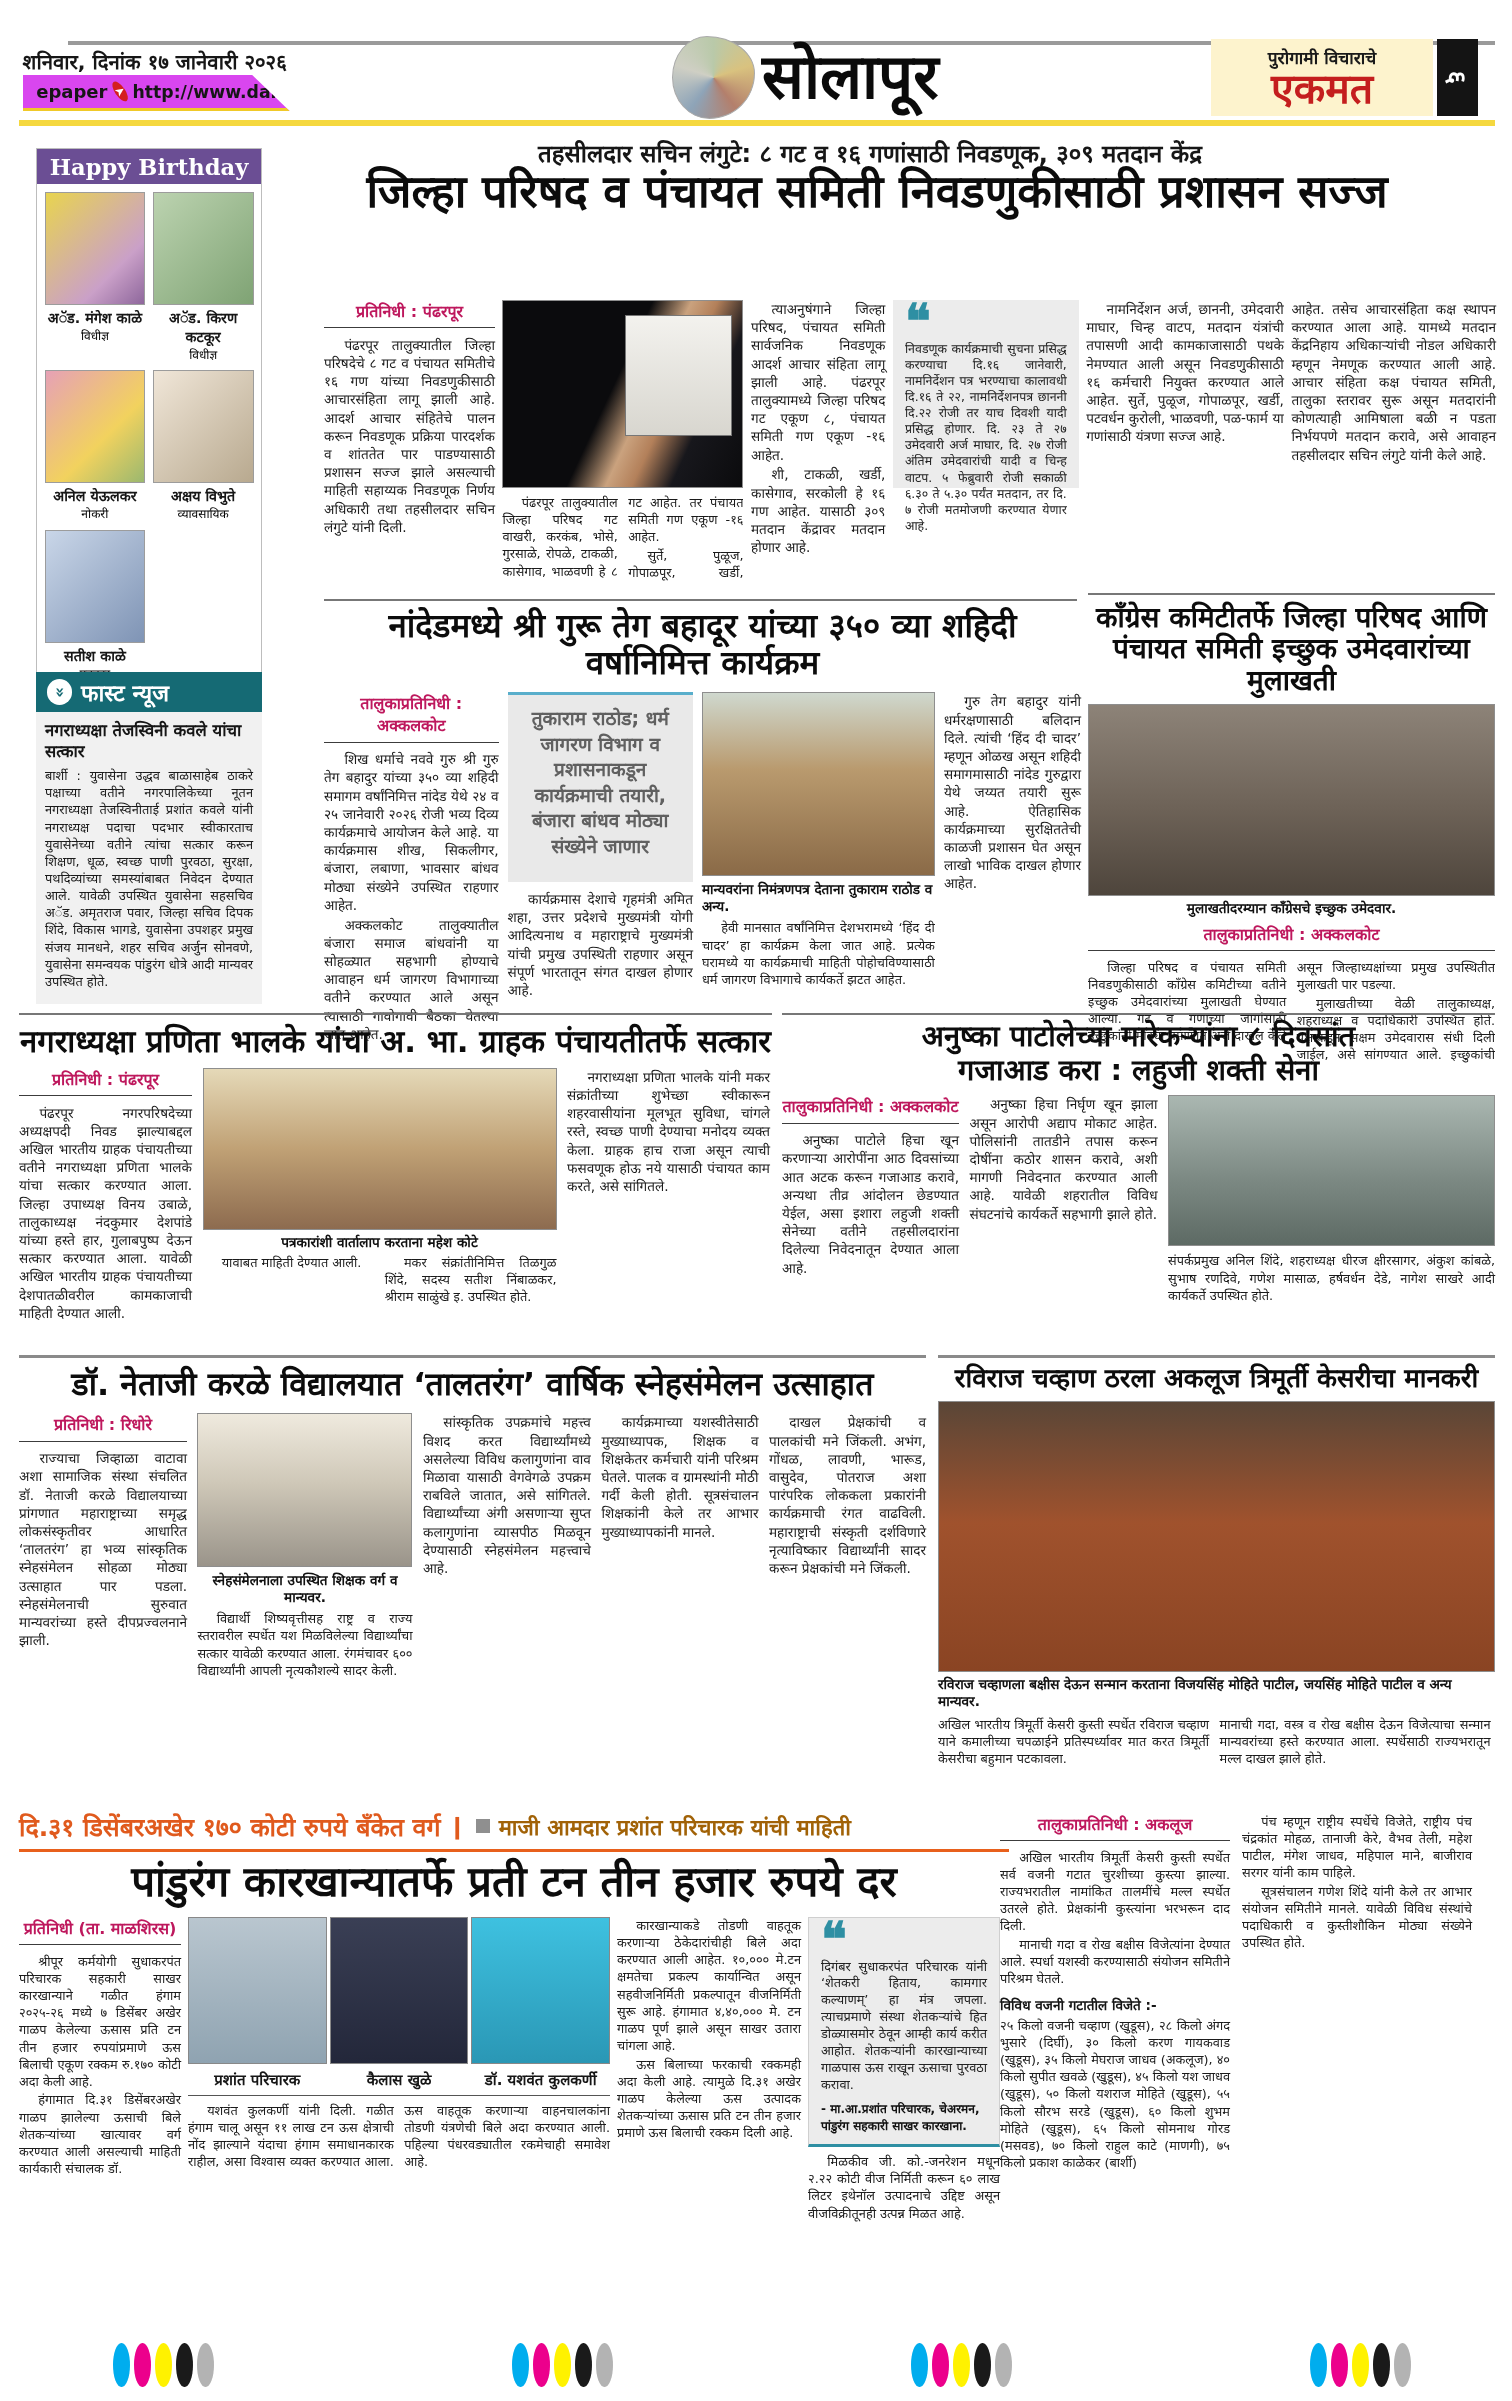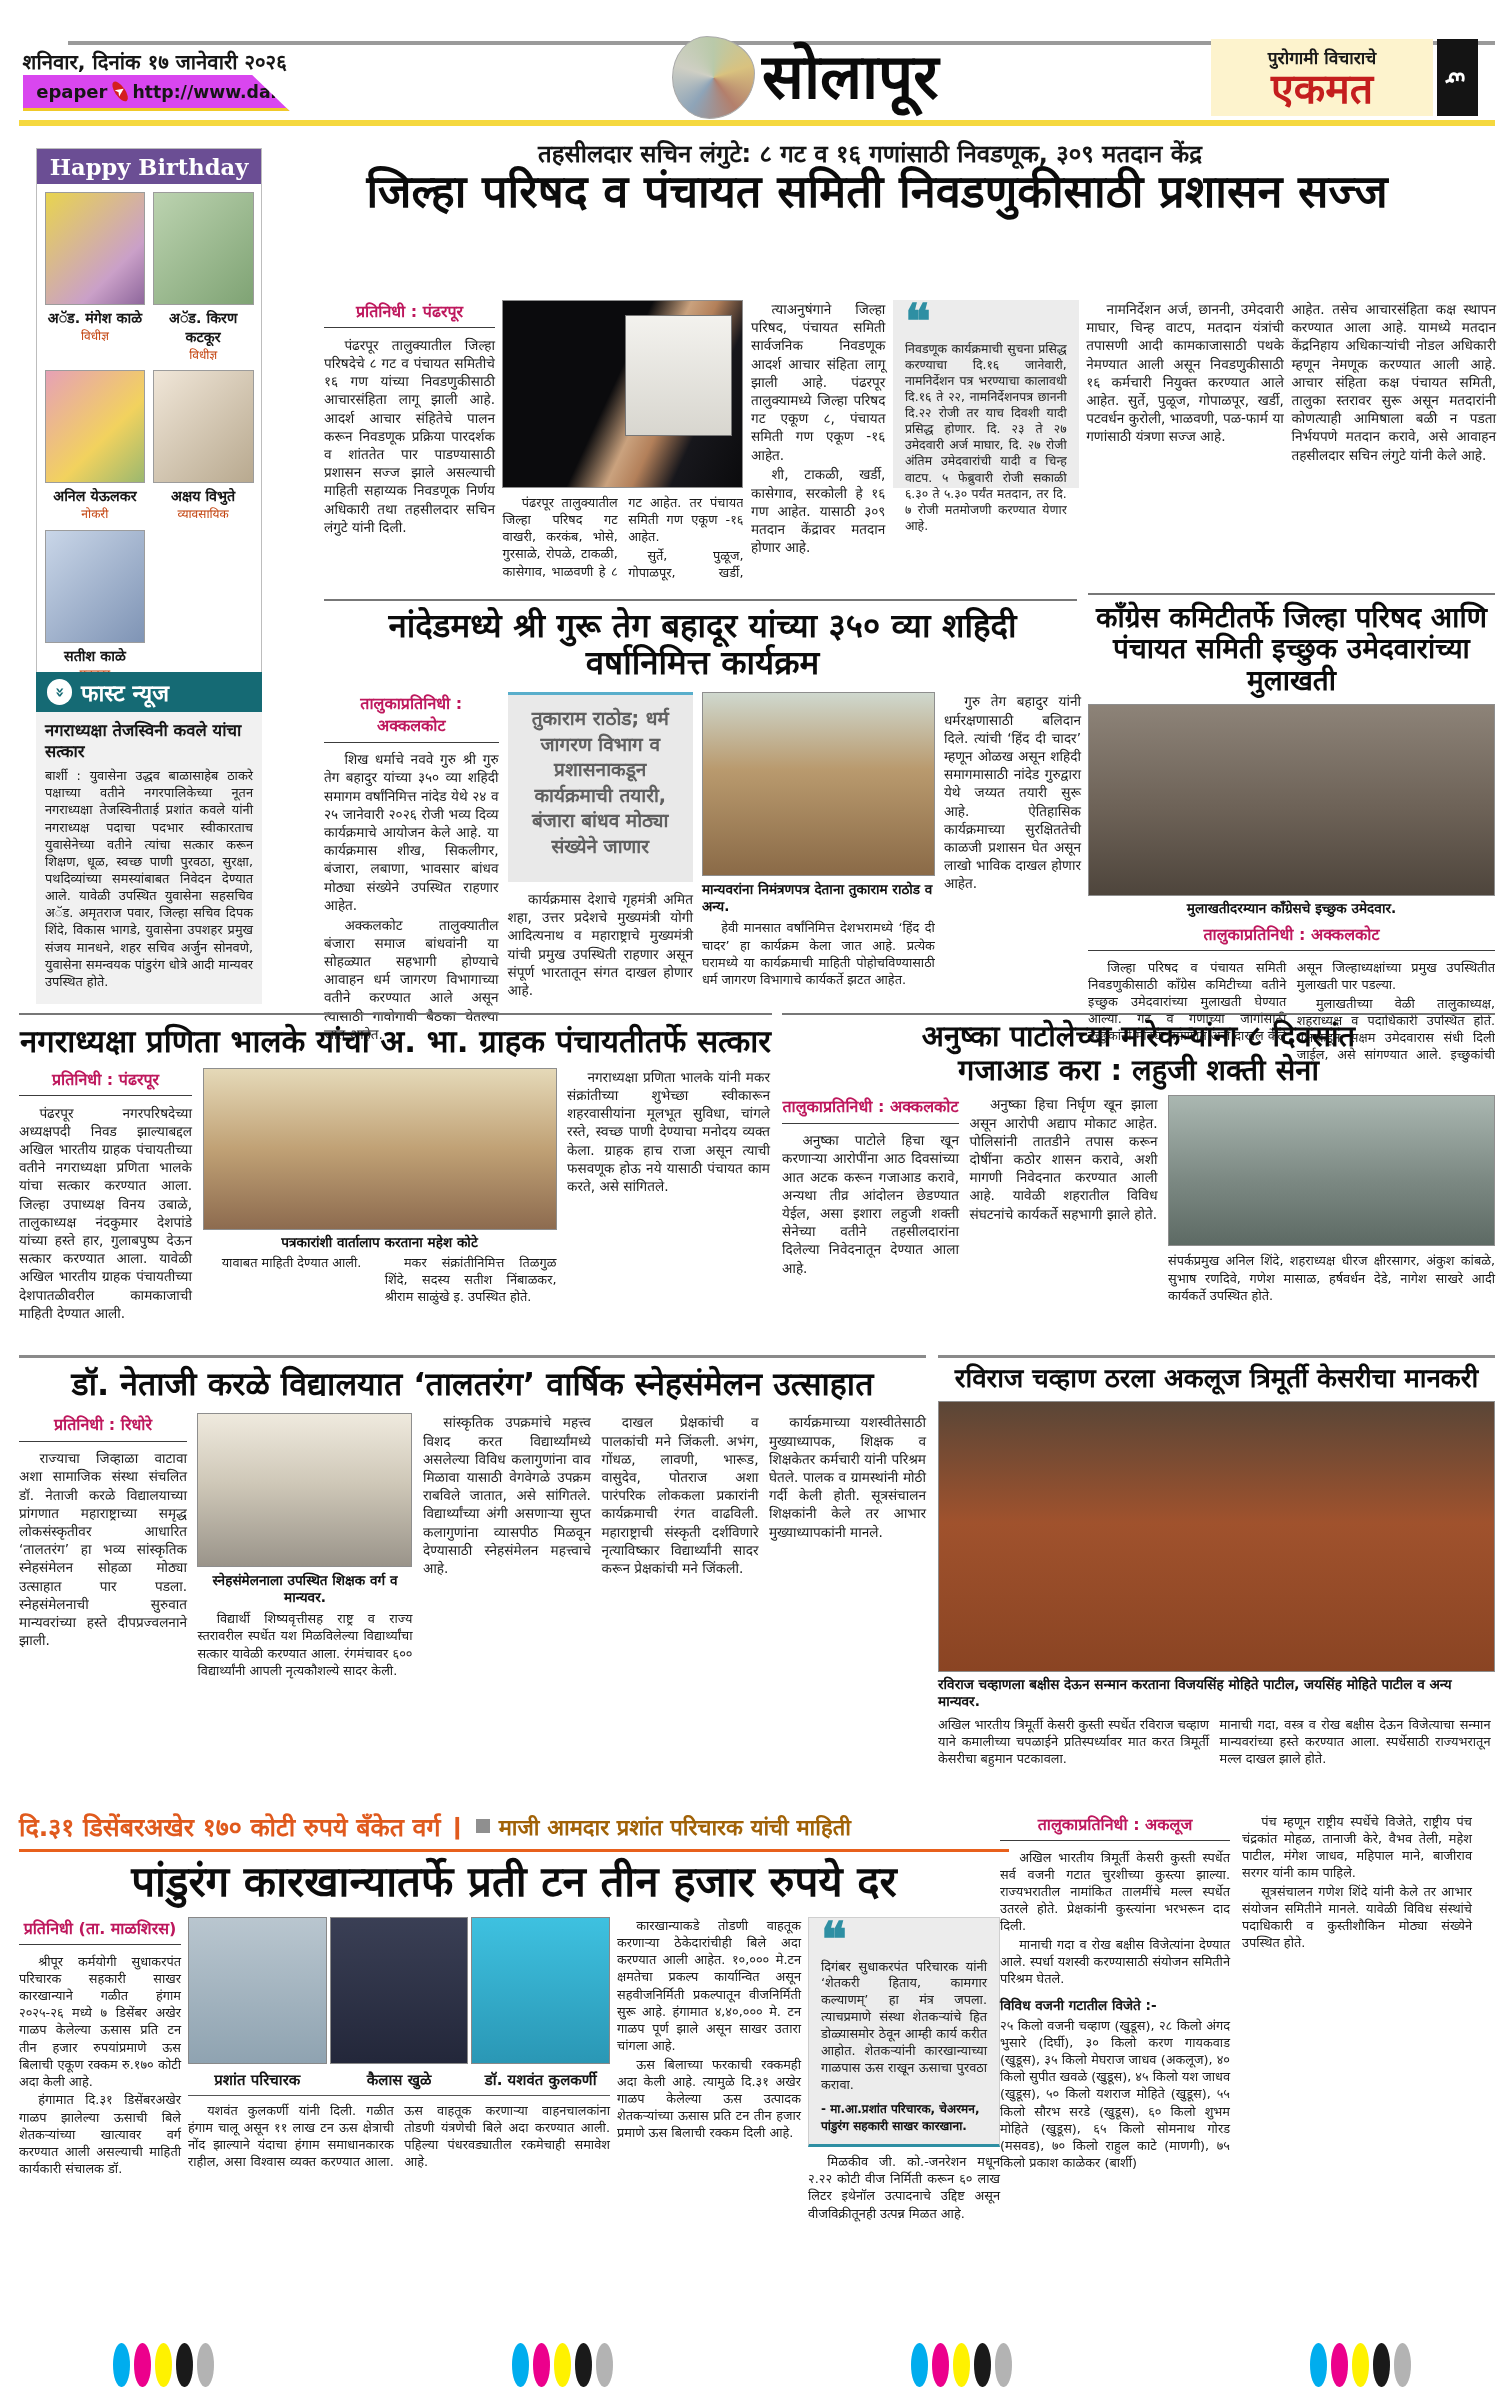--- a/index.html
+++ b/index.html
@@ -30,21 +30,21 @@
   .brandbox{background:#fdf3cd;display:flex;flex-direction:column;align-items:center;justify-content:center;}
   .pagebox{background:#141414;color:#fff;display:flex;align-items:center;justify-content:center;}
   
   .bd-box{border:0.8px solid #bdbdbd;background:#fff;box-sizing:border-box;}
   .bd-head{background:#6b4e94;color:#fff;font-family:"DejaVu Serif","Liberation Serif",serif;
            font-weight:700;font-size:22.6px;text-align:center;padding:4.5px 0;}
   .bd-grid{display:grid;grid-template-columns:1fr 1fr;gap:7.5px;padding:7.5px;}
   .bd-cell{text-align:center;}
   .bd-photo{width:100%;height:113px;border:0.8px solid #9c9c9c;box-sizing:border-box;}
   .bd-name{font-weight:700;font-size:14.3px;margin-top:3px;}
-  .bd-role{font-size:12px;color:#c2410c;font-family:Liberation Mono, monospace;}
+  .bd-role{font-size:12px;color:#000000;font-family:Liberation Mono, monospace;}
   .fn-head{background:#156a74;color:#fff;display:flex;align-items:center;gap:9px;
            font-weight:800;font-size:22.6px;padding:4.5px 10.5px;}
   .fn-ico{width:25.6px;height:25.6px;border-radius:50%;background:#fff;color:#156a74;
           display:inline-flex;align-items:center;justify-content:center;font-weight:900;font-size:16.6px;}
   .fn-ico span{transform:rotate(90deg);display:block;line-height:1;}
   .fn-body{background:#f1f1f1;padding:7.5px 9px;box-sizing:border-box;}
   .fn-title{font-weight:800;font-size:16.6px;line-height:1.3;margin-bottom:4.5px;}
   
   .ph-evm{background:linear-gradient(115deg,#0b0b0d 0%,#0b0b0d 46%,#caa27e 58%,#b3805a 66%,#17171c 78%,#0b0b0d 100%);}
   .ph-evm .unit{position:absolute;right:10.5px;top:13.6px;width:44%;height:64%;background:linear-gradient(#f3f2ee,#d8d6cf);border:0.8px solid #777;}
@@ -275,24 +275,24 @@
     </div>
     <div style="width:215px;">
       <div class="photo ph-stage" style="width:215px;height:154px;"></div>
       <div class="cap center">स्नेहसंमेलनाला उपस्थित शिक्षक वर्ग व मान्यवर.</div>
       <div class="body-txt sm para" style="margin-top:4.5px;">विद्यार्थी शिष्यवृत्तीसह राष्ट्र व राज्य स्तरावरील स्पर्धेत यश मिळविलेल्या विद्यार्थ्यांचा सत्कार यावेळी करण्यात आला. रंगमंचावर ६०० विद्यार्थ्यांनी आपली नृत्यकौशल्ये सादर केली.</div>
     </div>
     <div style="width:169px;">
       <div class="body-txt para">सांस्कृतिक उपक्रमांचे महत्त्व विशद करत विद्यार्थ्यांमध्ये असलेल्या विविध कलागुणांना वाव मिळावा यासाठी वेगवेगळे उपक्रम राबविले जातात, असे सांगितले. विद्यार्थ्यांच्या अंगी असणाऱ्या सुप्त कलागुणांना व्यासपीठ मिळवून देण्यासाठी स्नेहसंमेलन महत्त्वाचे आहे.</div>
     </div>
     <div style="width:158px;">
+      <div class="body-txt para">कार्यक्रमाच्या यशस्वीतेसाठी मुख्याध्यापक, शिक्षक व शिक्षकेतर कर्मचारी यांनी परिश्रम घेतले. पालक व ग्रामस्थांनी मोठी गर्दी केली होती. सूत्रसंचालन शिक्षकांनी केले तर आभार मुख्याध्यापकांनी मानले.</div>
+    </div>
+    <div style="width:158px;">
       <div class="body-txt para">दाखल प्रेक्षकांची व पालकांची मने जिंकली. अभंग, गोंधळ, लावणी, भारूड, वासुदेव, पोतराज अशा पारंपरिक लोककला प्रकारांनी कार्यक्रमाची रंगत वाढविली. महाराष्ट्राची संस्कृती दर्शविणारे नृत्याविष्कार विद्यार्थ्यांनी सादर करून प्रेक्षकांची मने जिंकली.</div>
-    </div>
-    <div style="width:158px;">
-      <div class="body-txt para">कार्यक्रमाच्या यशस्वीतेसाठी मुख्याध्यापक, शिक्षक व शिक्षकेतर कर्मचारी यांनी परिश्रम घेतले. पालक व ग्रामस्थांनी मोठी गर्दी केली होती. सूत्रसंचालन शिक्षकांनी केले तर आभार मुख्याध्यापकांनी मानले.</div>
     </div>
   </div>
 </div>
 
 <div class="abs" style="left:938px;top:1364px;width:557px;">
   <h2 class="head" style="font-size:26px;margin:0 0 7.5px 0;">रविराज चव्हाण ठरला अकलूज त्रिमूर्ती केसरीचा मानकरी</h2>
   <div class="photo ph-kusti" style="width:557px;height:271px;"></div>
   <div class="cap">रविराज चव्हाणला बक्षीस देऊन सन्मान करताना विजयसिंह मोहिते पाटील, जयसिंह मोहिते पाटील व अन्य मान्यवर.</div>
   <div class="colrow" style="gap:10.5px;margin-top:6px;height:69px;overflow:hidden;">
     <div style="width:271px;" class="body-txt sm">अखिल भारतीय त्रिमूर्ती केसरी कुस्ती स्पर्धेत रविराज चव्हाण याने कमालीच्या चपळाईने प्रतिस्पर्ध्यावर मात करत त्रिमूर्ती केसरीचा बहुमान पटकावला.</div>

